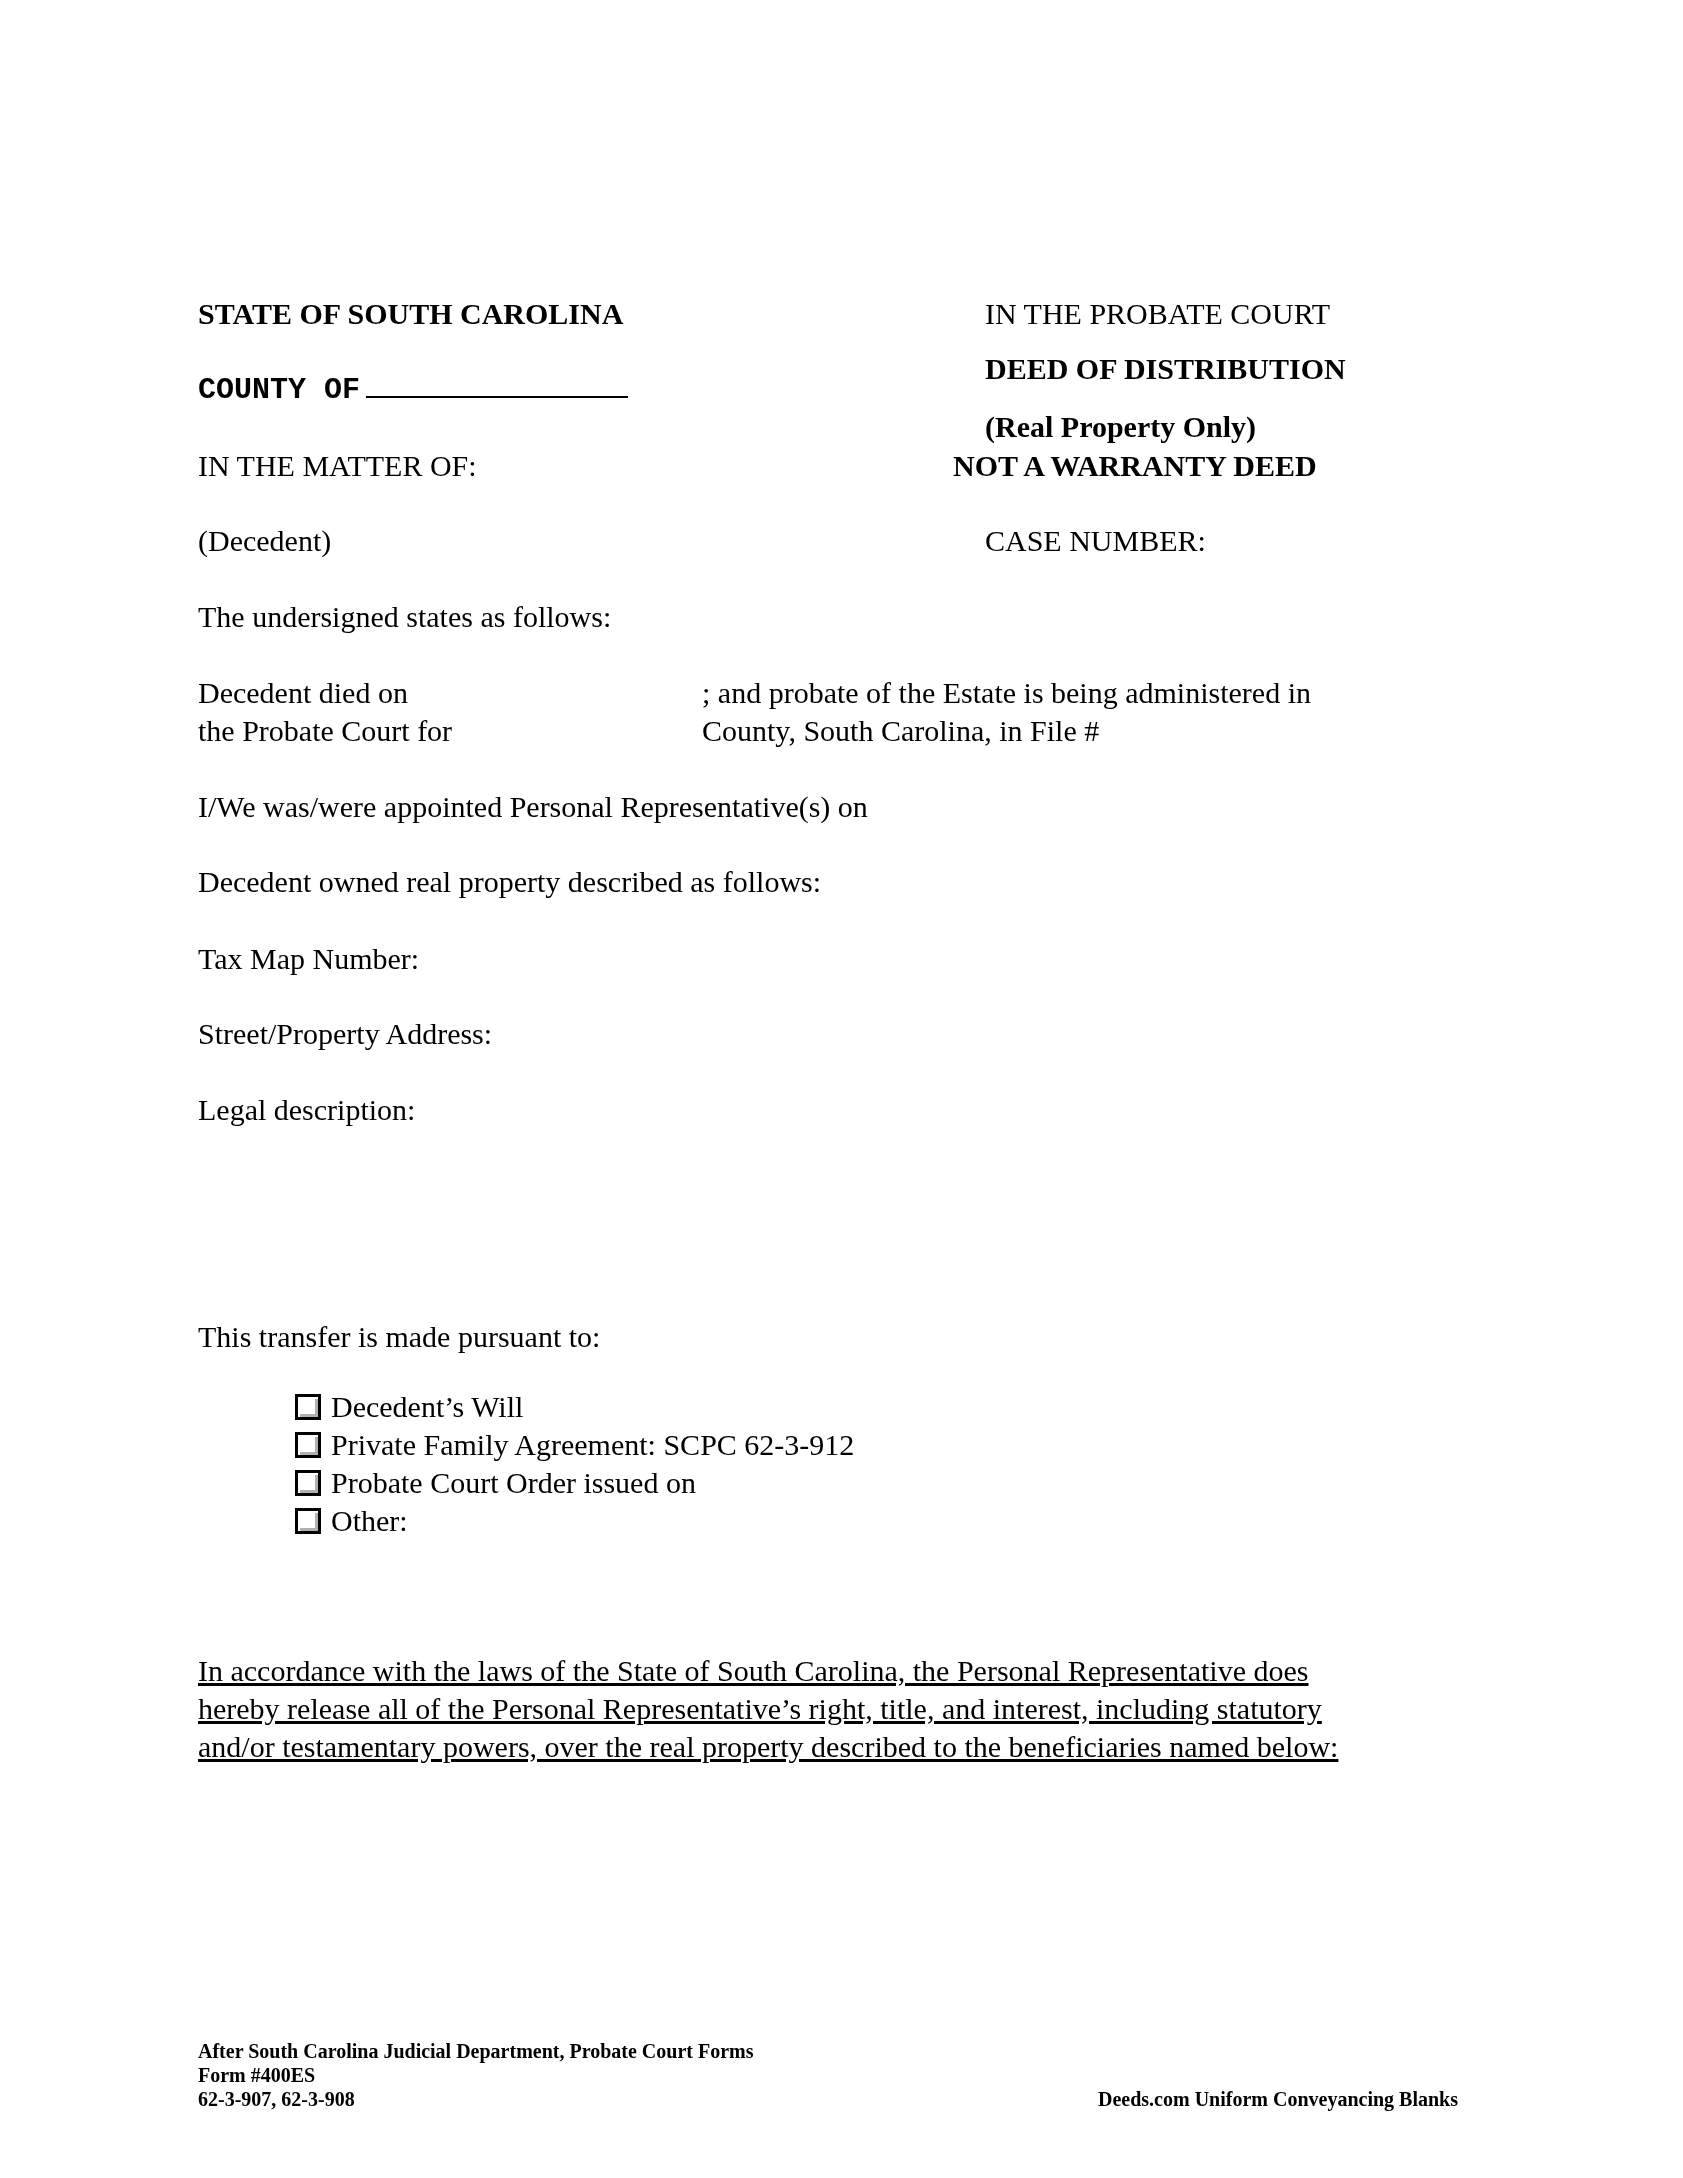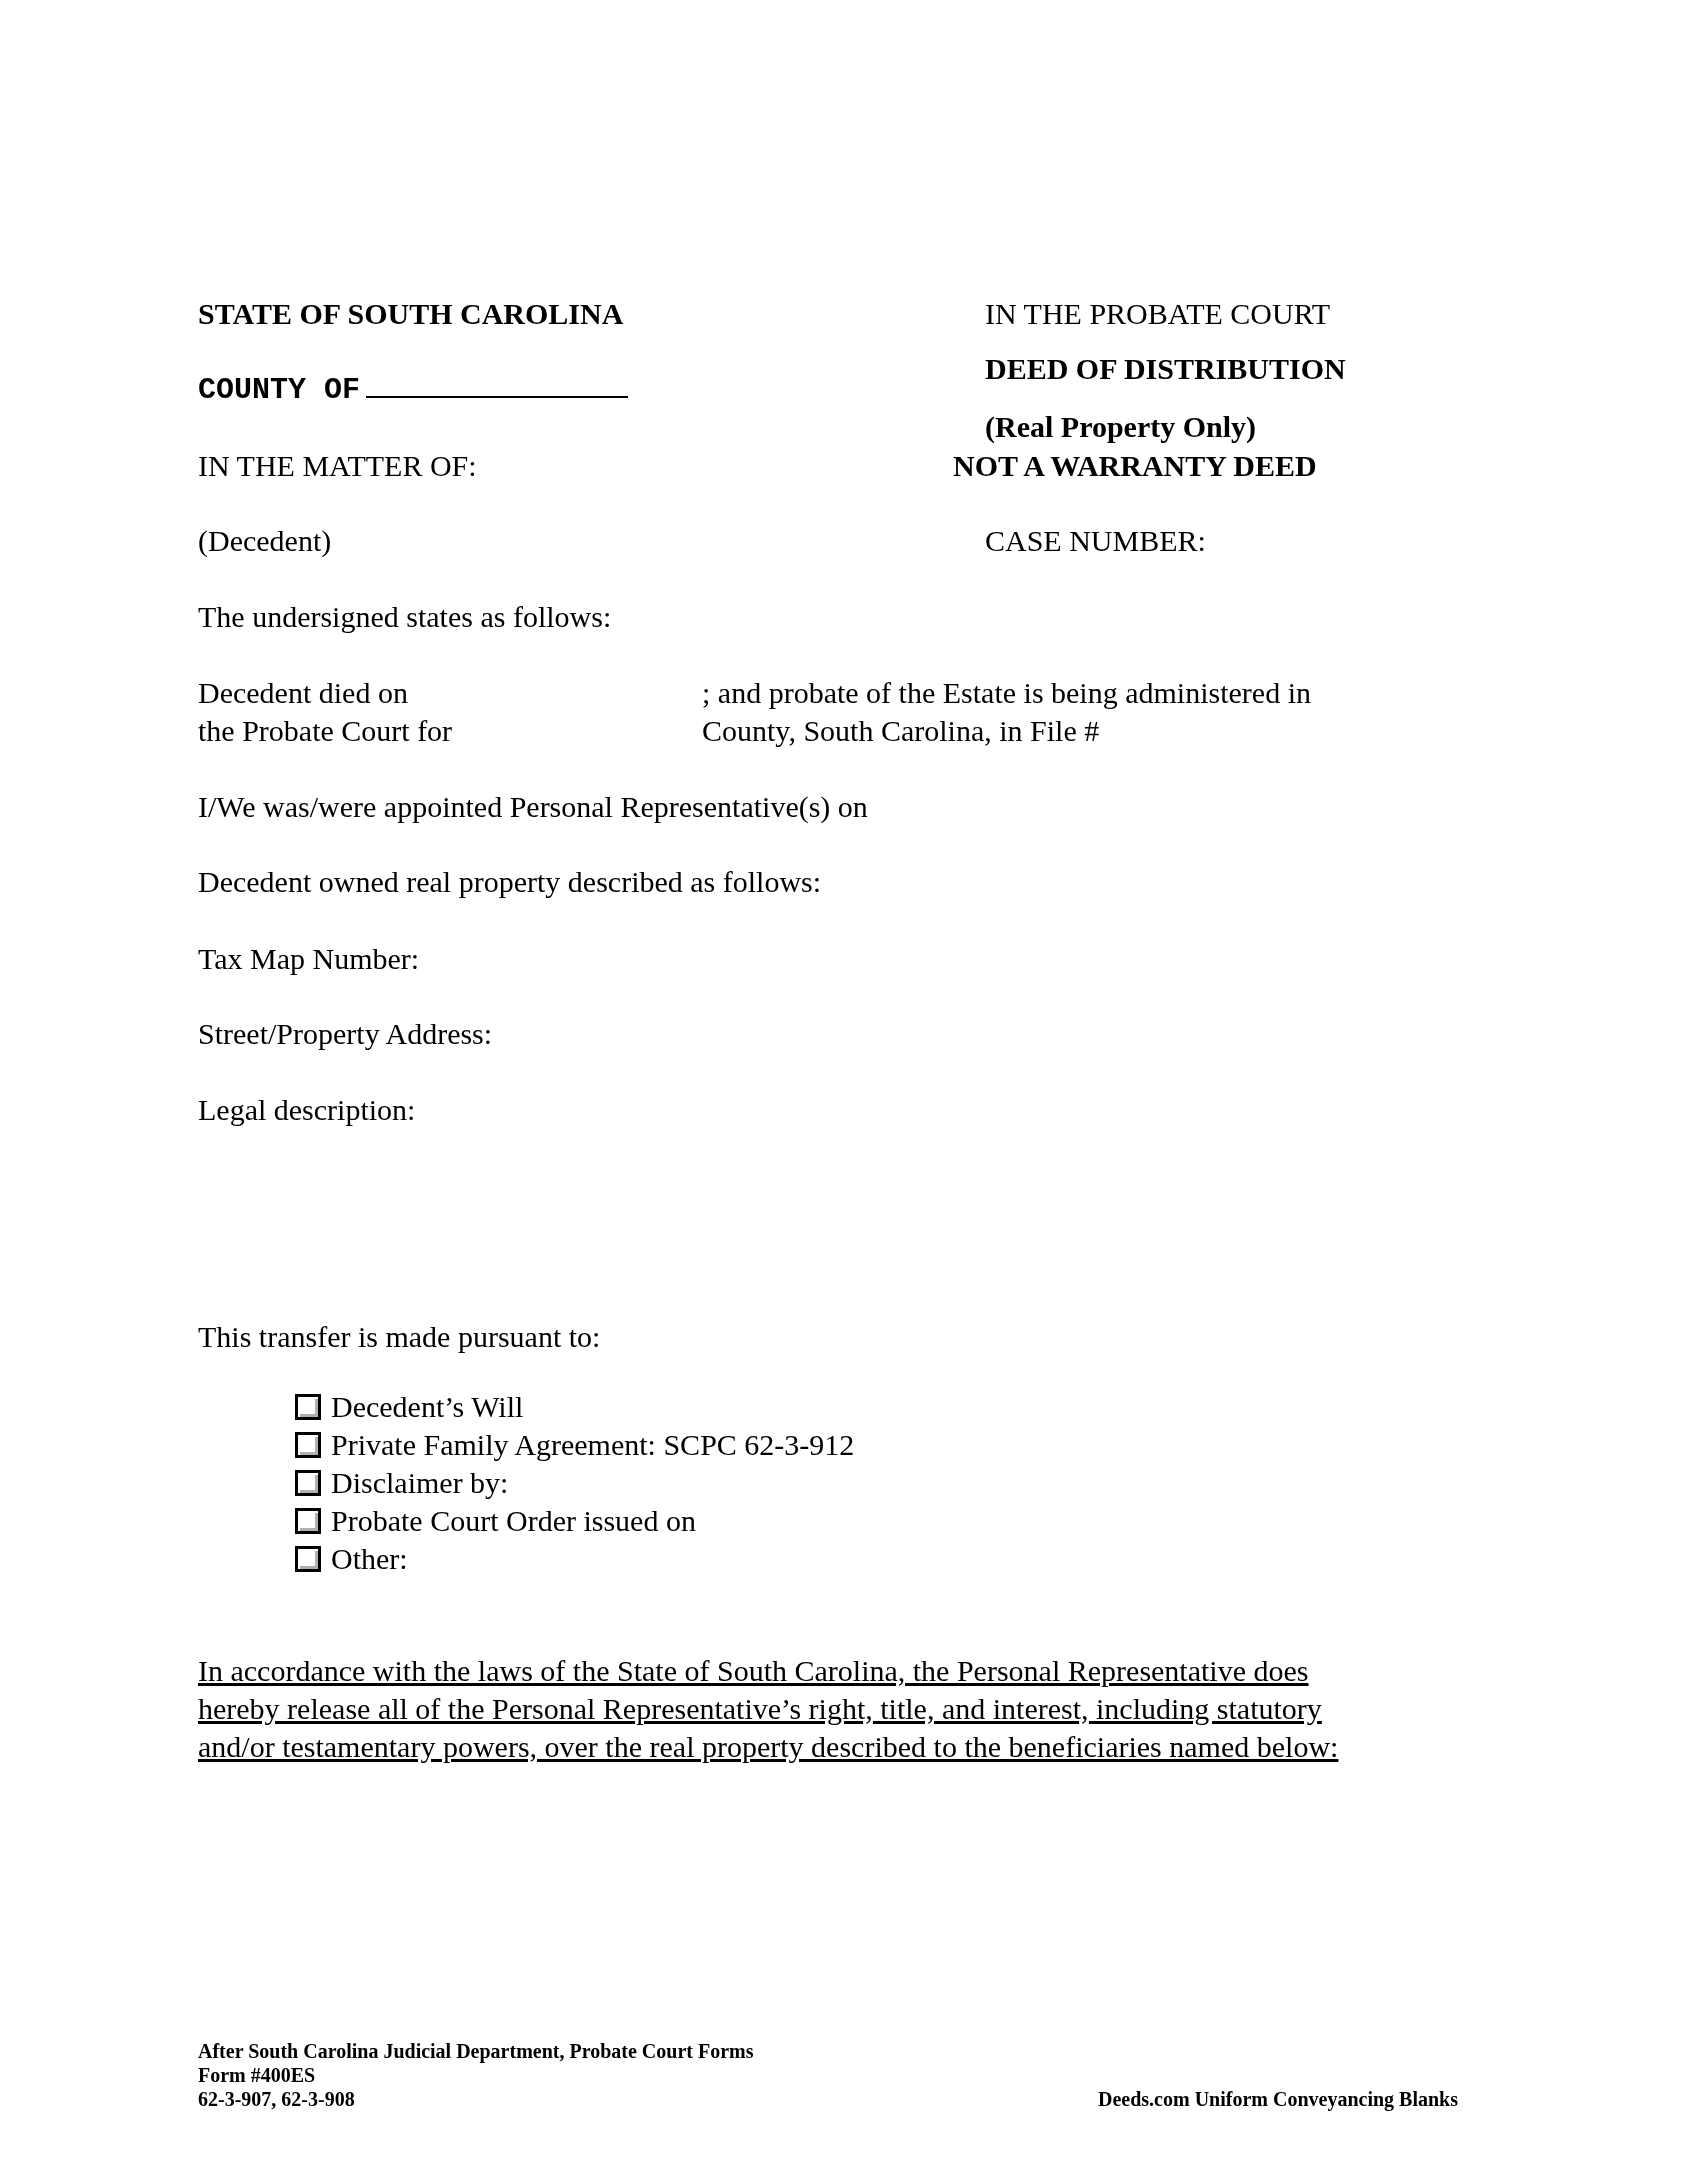--- a/index.html
+++ b/index.html
@@ -64,24 +64,20 @@
   <div class="check-row">
     <span class="cbox"></span>
     <span>Decedent’s Will</span>
   </div>
   <div class="check-row">
     <span class="cbox"></span>
     <span>Private Family Agreement: SCPC 62-3-912</span>
   </div>
   <div class="check-row">
     <span class="cbox"></span>
-    <span>Disclaimer by:</span>
-  </div>
-  <div class="check-row">
-    <span class="cbox"></span>
     <span>Probate Court Order issued on</span>
   </div>
   <div class="check-row">
     <span class="cbox"></span>
     <span>Other:</span>
   </div>
 </div>
 
 <div class="para" style="top:1652px;text-decoration:underline;">
   <div>In accordance with the laws of the State of South Carolina, the Personal Representative does</div>

